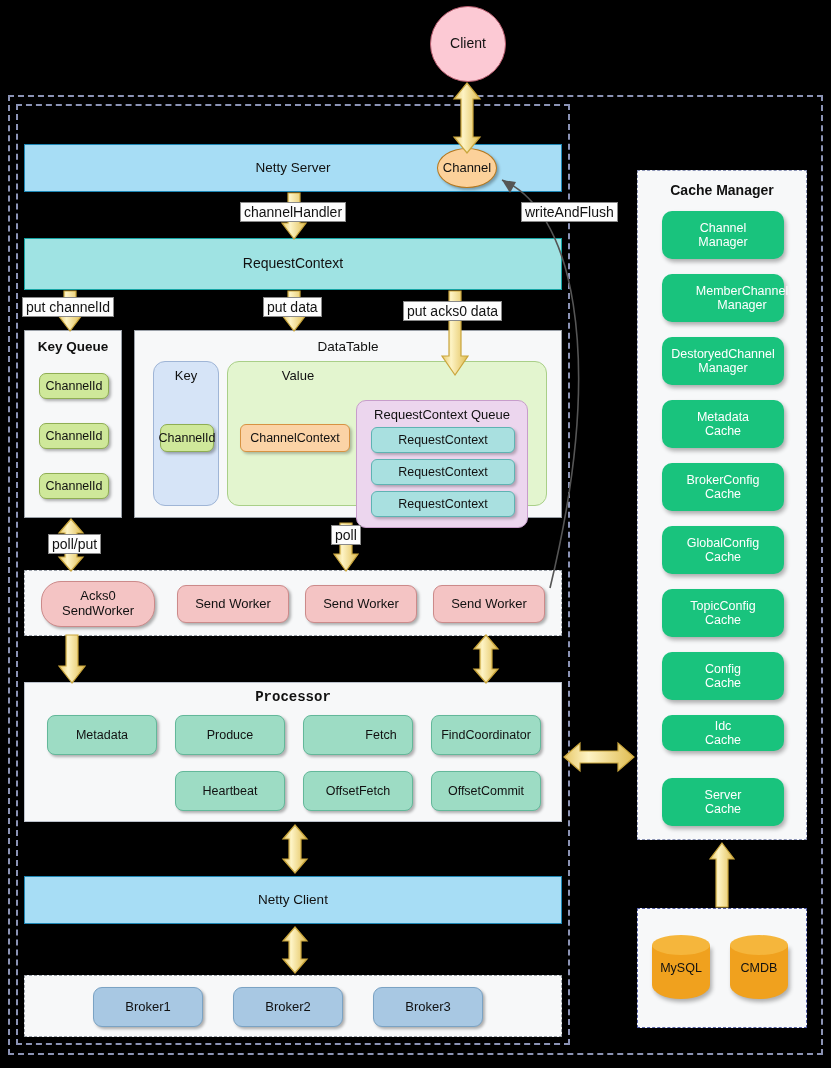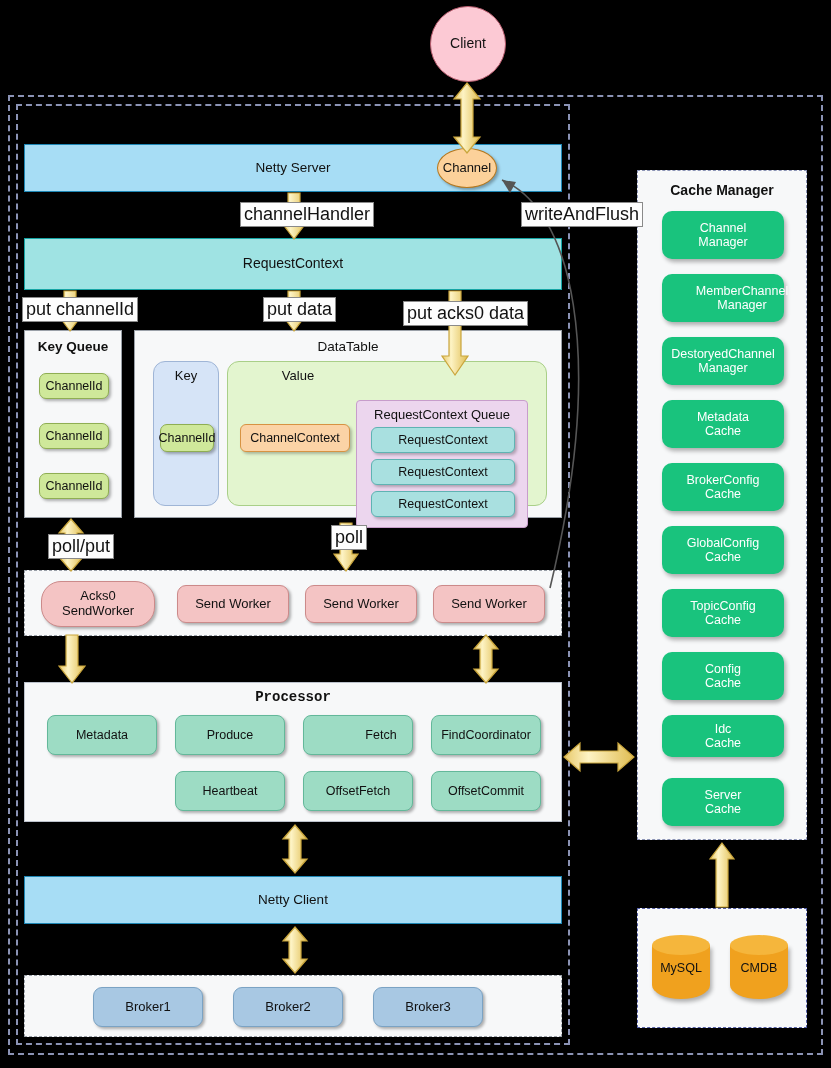--- a/index.html
+++ b/index.html
@@ -47,21 +47,21 @@
 
   
   #datatable{left:134px;top:330px;width:428px;height:188px;
       background:#f7f8f9;border:1.5px solid #9aa0a8;box-shadow:2px 2px 3px rgba(0,0,0,.4);}
   #datatable .title{position:absolute;top:8px;left:0;width:100%;text-align:center;
       font-size:13.5px;font-weight:normal;color:#111;}
   #key-box{left:18px;top:30px;width:66px;height:145px;border-radius:12px;
       background:#d6e4f7;border:1.4px solid #9fb5d6;}
   #value-box{left:92px;top:30px;width:320px;height:145px;border-radius:12px;
       background:#e3f5cf;border:1.4px solid #a9cf88;}
-  #rc-queue-box{left:128px;top:38px;width:172px;height:128px;border-radius:4px;
+  #rc-queue-box{left:128px;top:38px;width:172px;height:128px;border-radius:10px;
       background:#ecd6ee;border:1.4px solid #c79dcb;}
   .sub-title{position:absolute;top:6px;left:0;width:100%;text-align:center;
       font-size:13px;color:#111;}
   .chip-teal{background:#a9e0e0;border:1.4px solid #5fb3b3;border-radius:6px;
       font-size:12.5px;color:#111;box-shadow:2px 2px 3px rgba(0,0,0,.25);}
   .chip-orange{background:#fbd3a6;border:1.4px solid #d79343;border-radius:6px;
       font-size:12.5px;color:#111;box-shadow:2px 2px 3px rgba(0,0,0,.25);}
 
   
   #send-worker-row{left:24px;top:570px;width:538px;height:66px;
@@ -104,21 +104,21 @@
   .cyl .body{position:absolute;left:0;top:10px;width:58px;height:54px;
       background:#f0a11e;border-radius:0 0 29px 29px/0 0 14px 14px;
       box-shadow:2px 3px 4px rgba(0,0,0,.3);}
   .cyl .top{position:absolute;left:0;top:0;width:58px;height:20px;
       background:#f5b63c;border-radius:50%;}
   .cyl .lbl{position:absolute;left:0;top:26px;width:58px;text-align:center;
       font-size:12.5px;color:#111;font-weight:normal;}
 
   
   .flow-label{position:absolute;background:#fdfdfd;border:1px solid #8a8a8a;
-      font-size:18px;color:#111;padding:1px 3px;white-space:nowrap;z-index:30;}
+      font-size:14px;color:#111;padding:1px 3px;white-space:nowrap;z-index:30;}
 
   
   .arrow{position:absolute;z-index:12;}
   .arrow svg{display:block;}
 </style>
 </head>
 <body>
 
 <svg width="0" height="0" style="position:absolute">
   <defs>
@@ -372,21 +372,21 @@
   <div class="abs node chip-emerald" style="left:24px;top:418px;width:122px;height:48px;flex-direction:column;">
     <span>TopicConfig</span>
     <span>Cache</span>
     </div>
 
   <div class="abs node chip-emerald" style="left:24px;top:481px;width:122px;height:48px;flex-direction:column;">
     <span>Config</span>
     <span>Cache</span>
     </div>
 
-  <div class="abs node chip-emerald" style="left:24px;top:544px;width:122px;height:42px;flex-direction:column;">
+  <div class="abs node chip-emerald" style="left:24px;top:544px;width:122px;height:36px;flex-direction:column;">
     <span>Idc</span>
     <span>Cache</span>
     </div>
 
   <div class="abs node chip-emerald" style="left:24px;top:607px;width:122px;height:48px;flex-direction:column;">
     <span>Server</span>
     <span>Cache</span>
     </div>
 </div>
 

